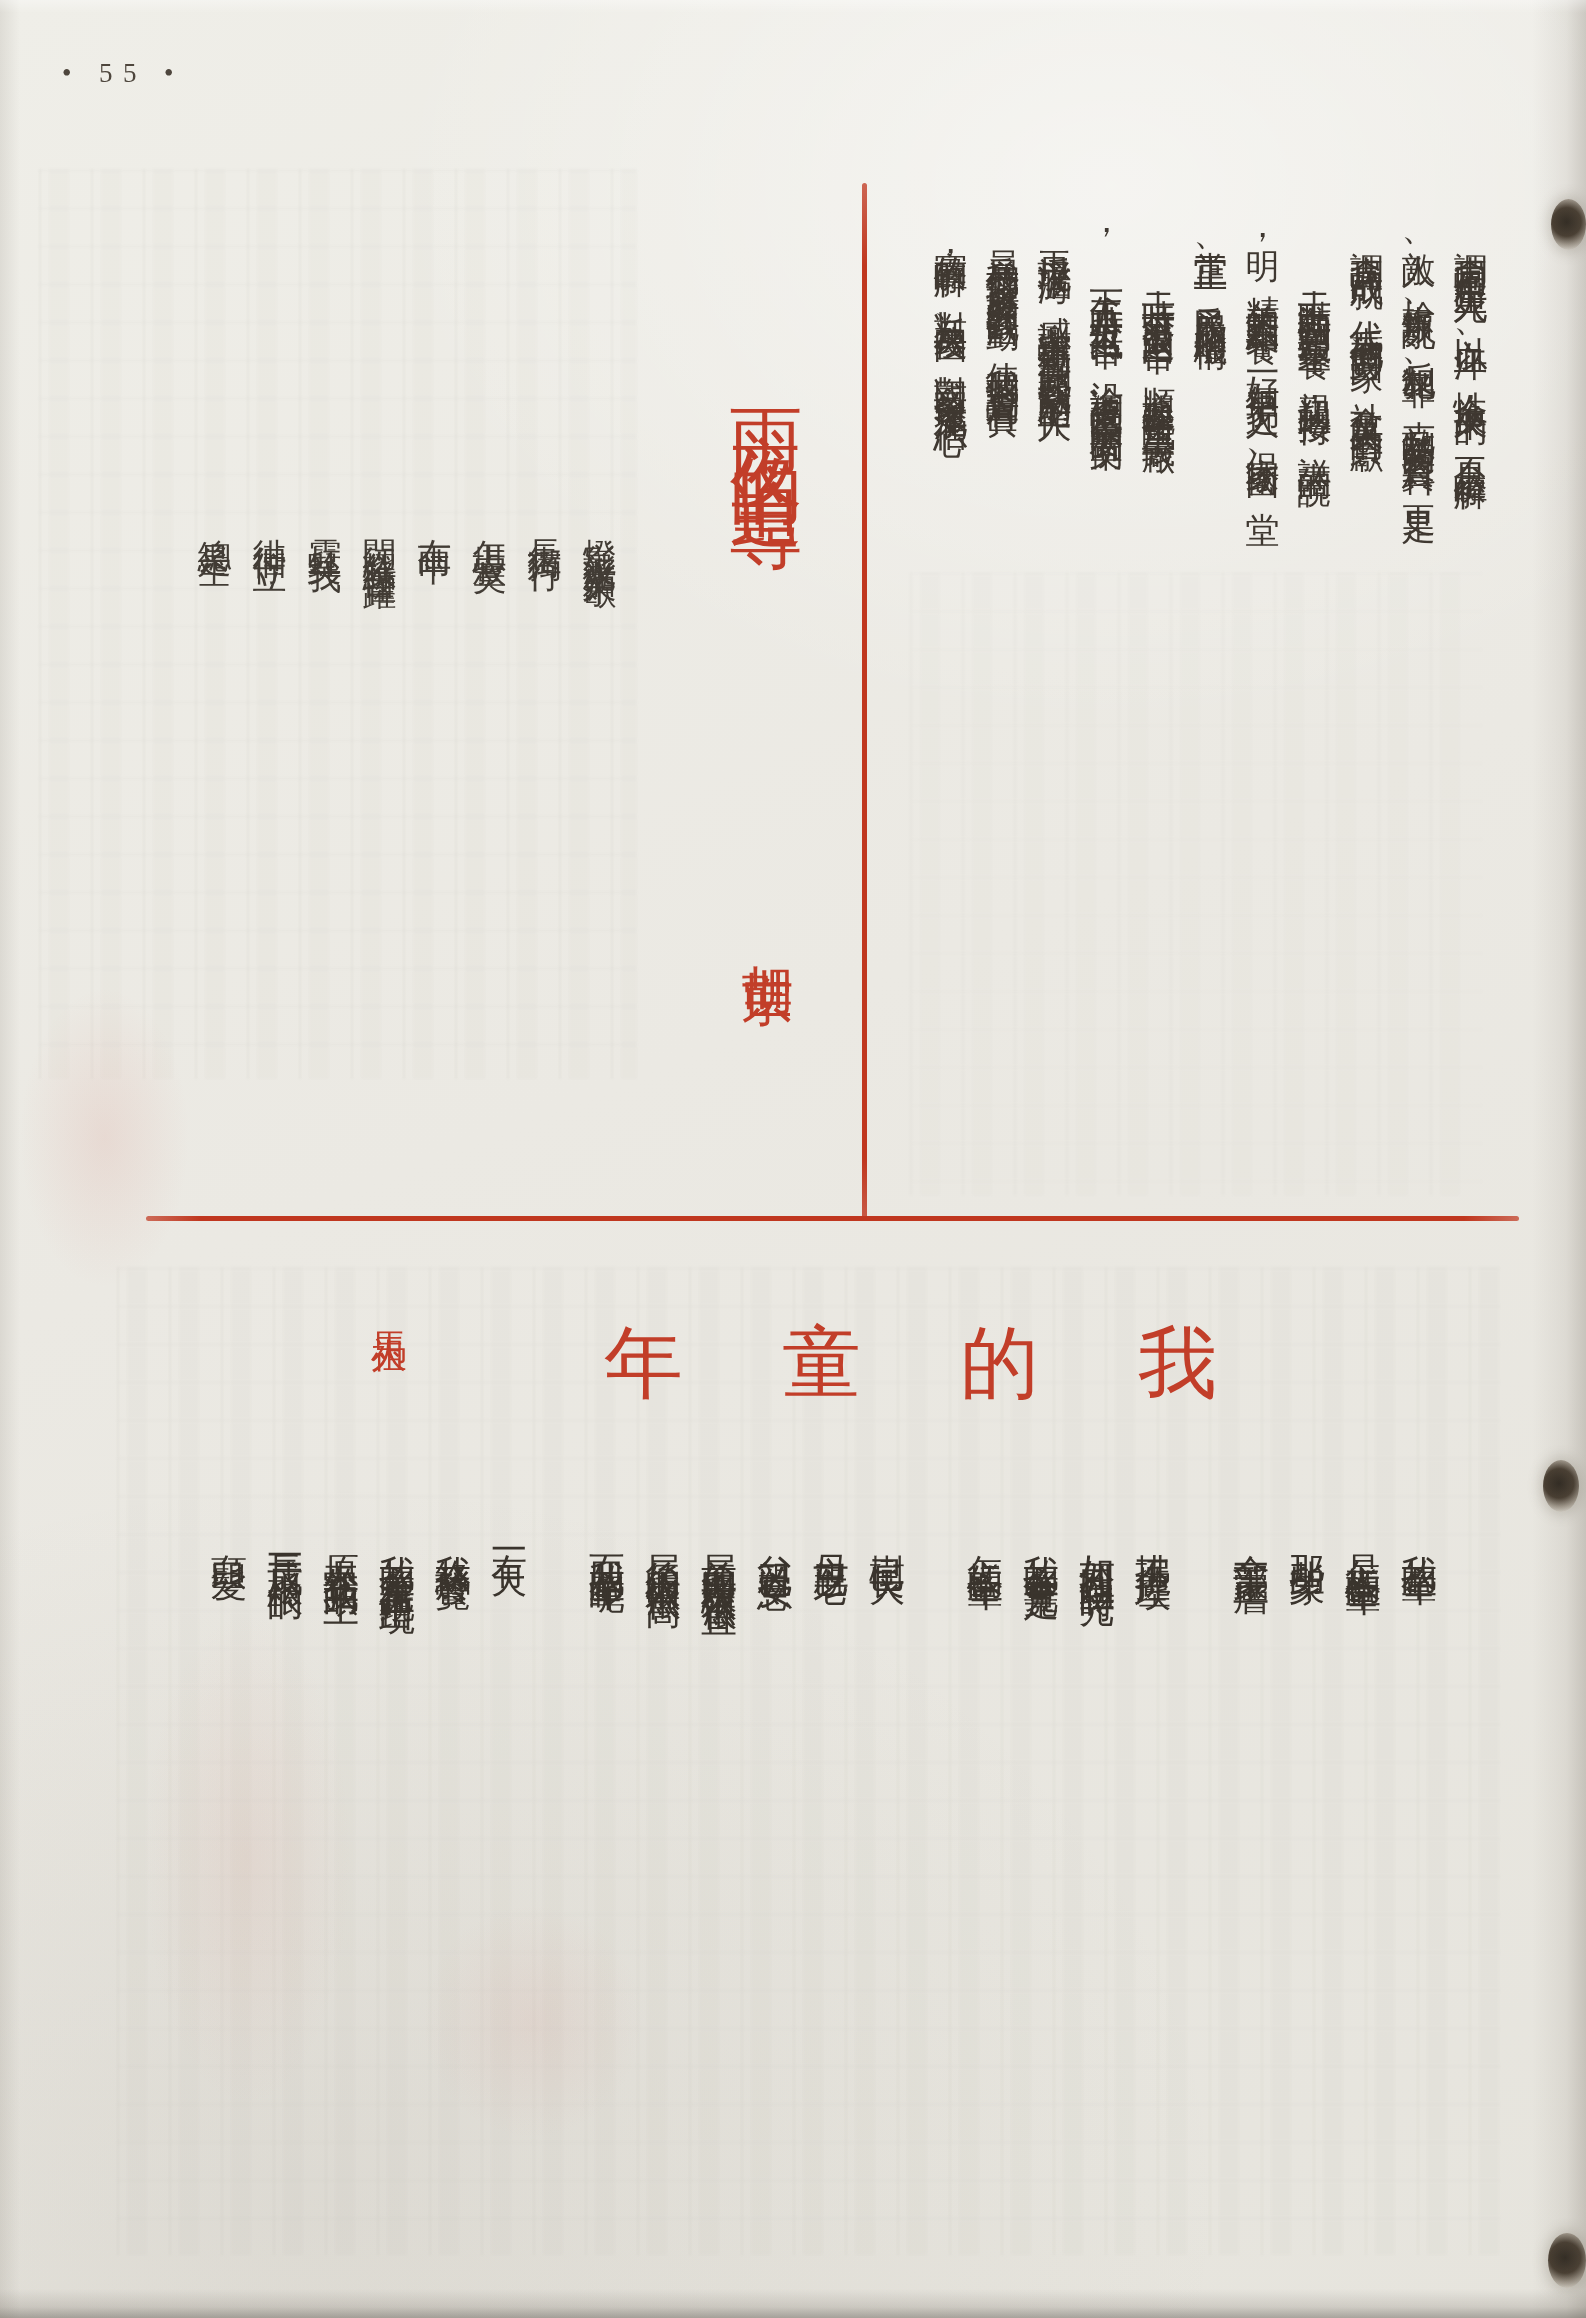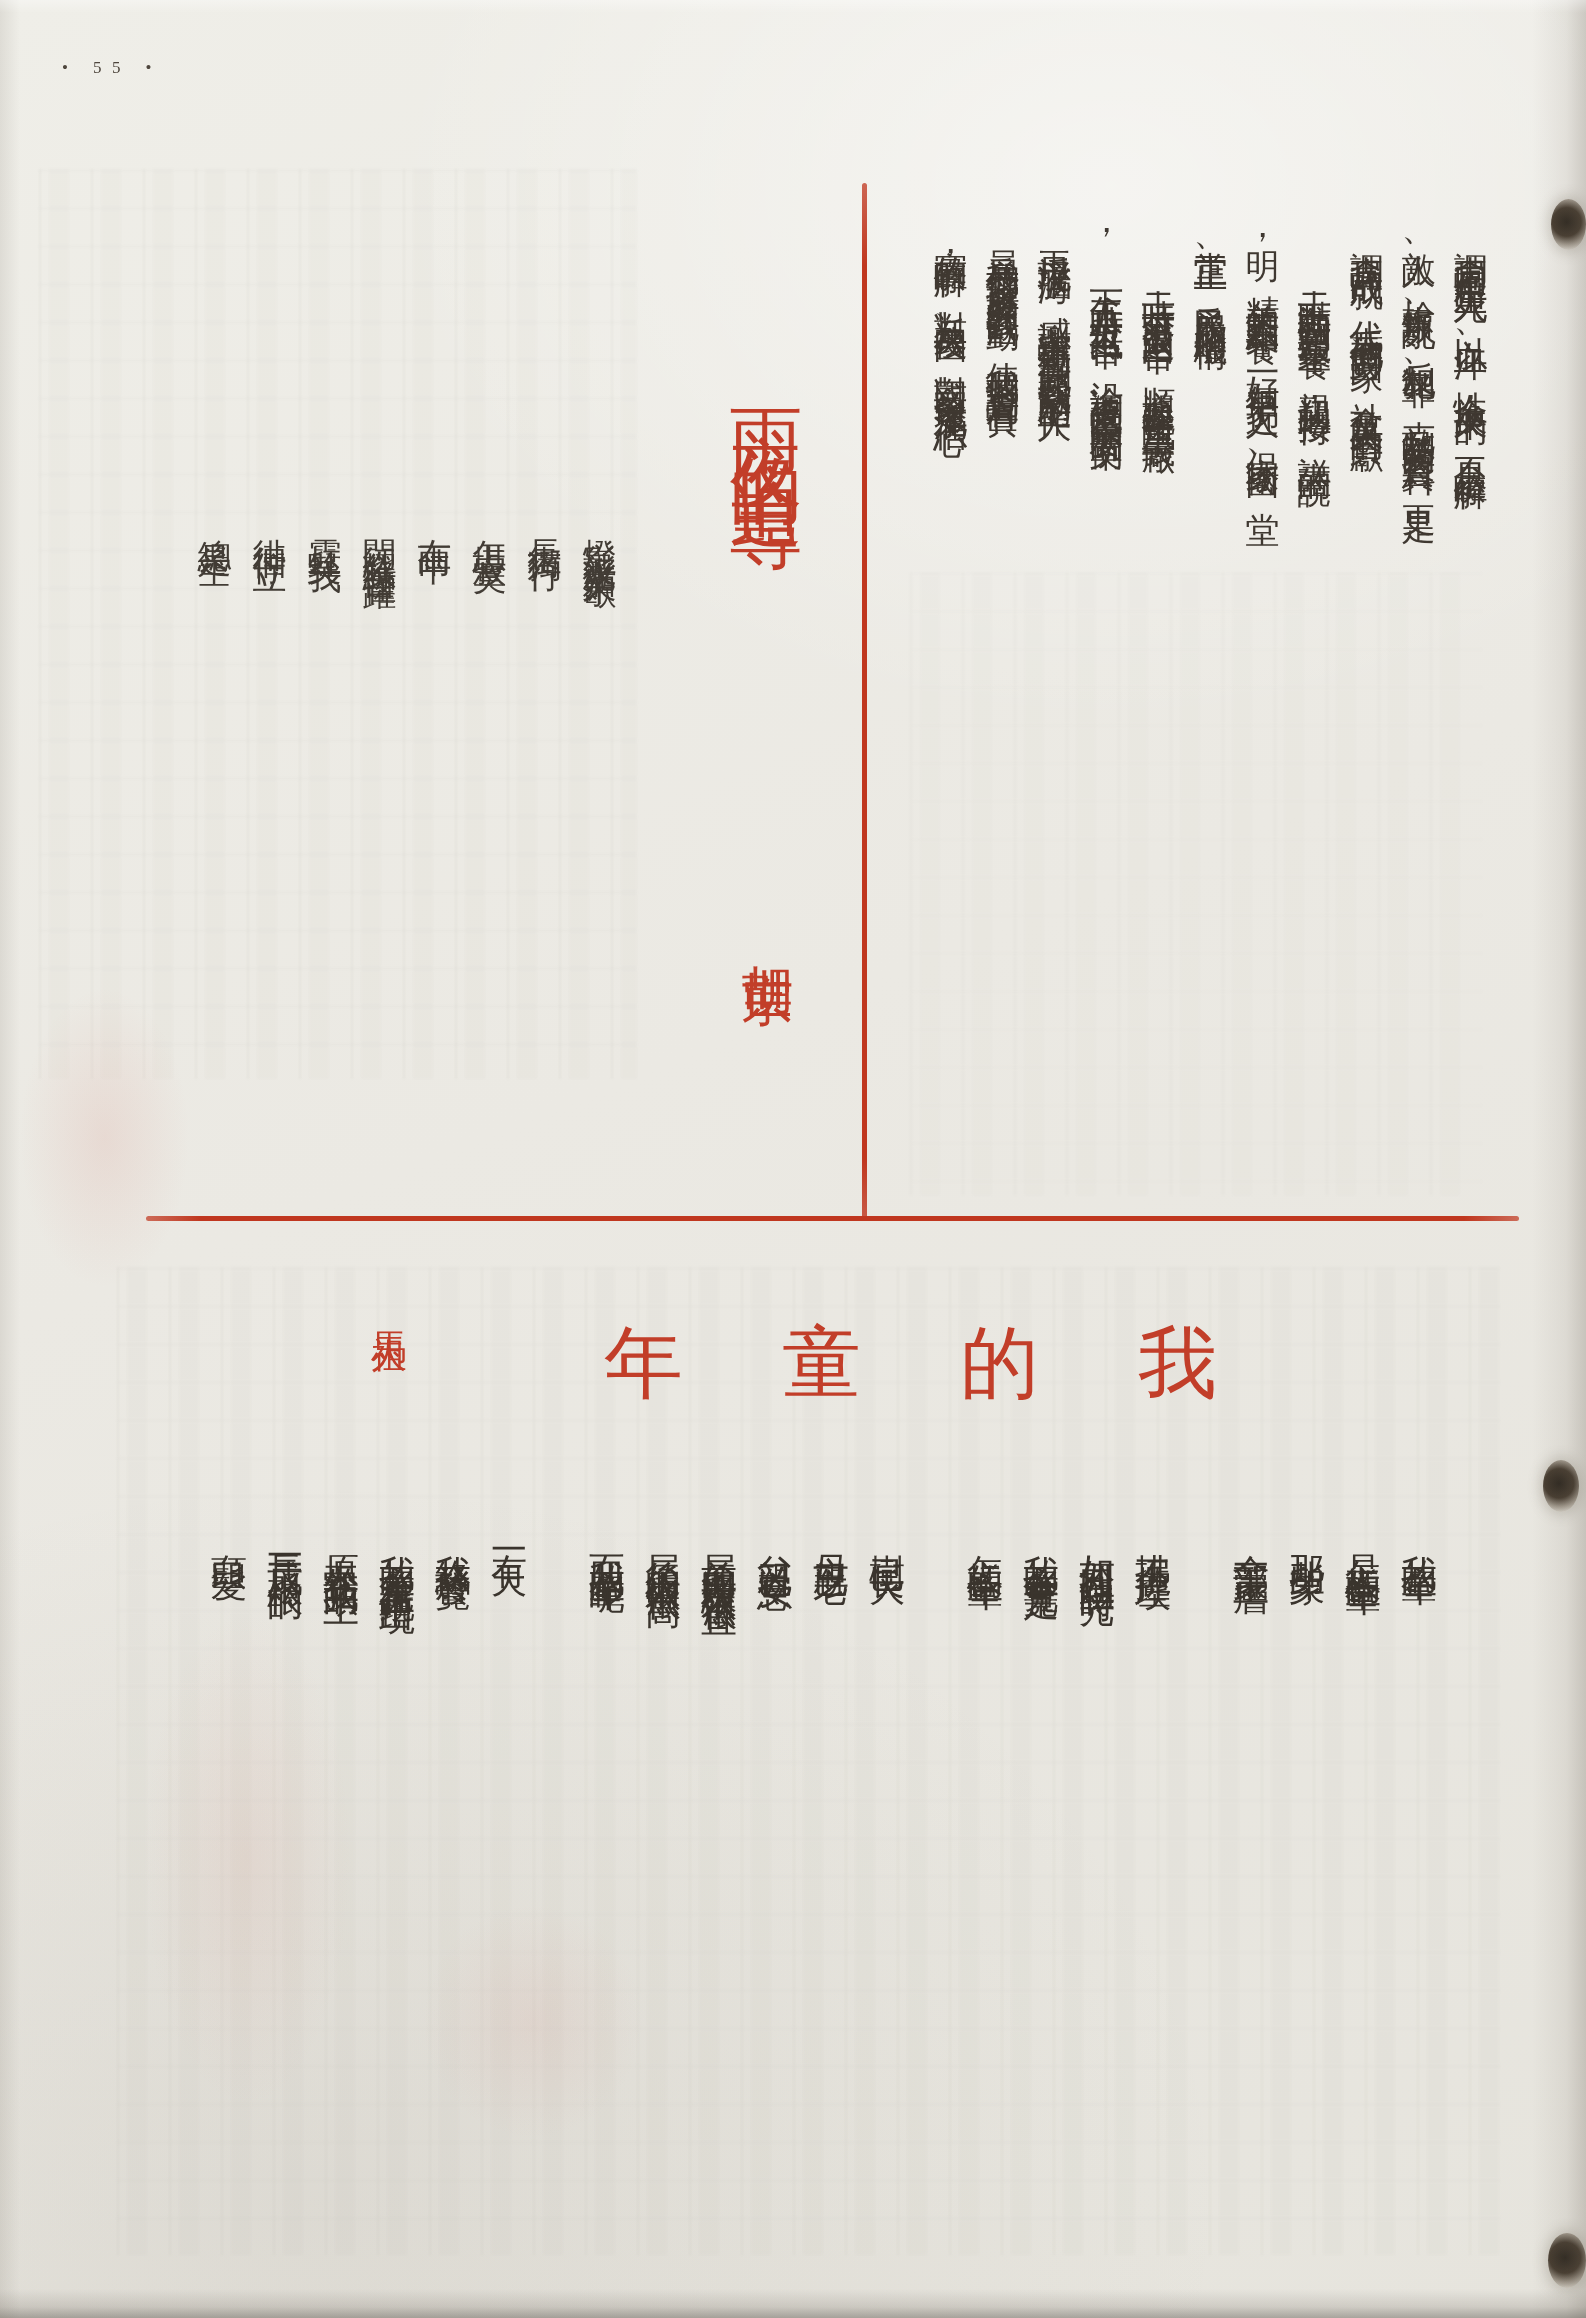--- a/index.html
+++ b/index.html
@@ -27,21 +27,21 @@
       repeating-linear-gradient(to bottom, rgba(150,148,140,.05) 0 3.2px, rgba(150,148,140,0) 3.2px 38px);
   }
   .ghost-a{left:39px;top:169px;width:598px;height:910px;opacity:.55;}
   .ghost-b{left:117px;top:1267px;width:1384px;height:988px;opacity:.5;}
   .ghost-c{left:910px;top:572px;width:572px;height:624px;opacity:.35;}
   .pink{position:absolute;pointer-events:none;border-radius:50%;}
   .pink-1{left:19.5px;top:988px;width:169px;height:299px;background:radial-gradient(closest-side,rgba(205,120,108,.14),rgba(205,120,108,0));}
   .pink-2{left:143px;top:1612px;width:208px;height:494px;background:radial-gradient(closest-side,rgba(205,125,112,.10),rgba(205,125,112,0));}
   .pink-3{left:422px;top:1904px;width:221px;height:234px;background:radial-gradient(closest-side,rgba(200,120,110,.10),rgba(200,120,110,0));}
   
-  .pagenum{position:absolute;left:62px;top:58px;font-size:17px;letter-spacing:10.4px;color:#4e463d;}
+  .pagenum{position:absolute;left:62px;top:58px;font-size:27px;letter-spacing:10.4px;color:#4e463d;}
   
   .prose{position:absolute;right:91px;top:224px;height:985px;
     writing-mode:vertical-rl;text-orientation:mixed;
     font-size:34px;letter-spacing:5.2px;color:var(--ink);}
   .prose .pcol{line-height:52px;}
   .prose .indent{padding-top:39px;}
   
   .vline{position:absolute;left:862px;top:183px;width:4.5px;height:1037px;
     background:linear-gradient(to bottom,rgba(192,55,31,.75),var(--rule-red) 8%,var(--rule-red) 94%,rgba(192,55,31,.8));border-radius:2.6px;}
   .hline{position:absolute;left:146px;top:1216px;width:1373px;height:5.2px;

